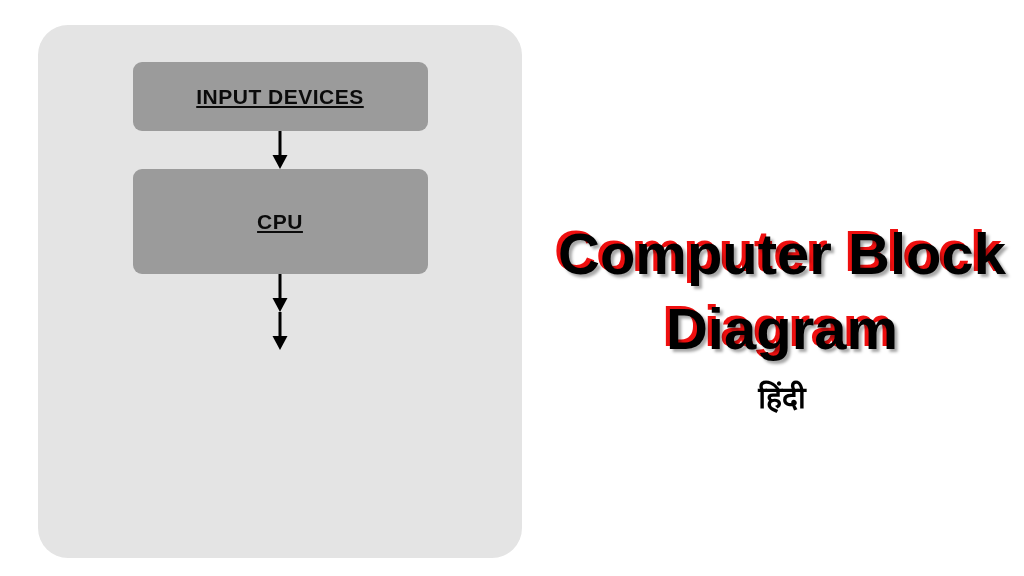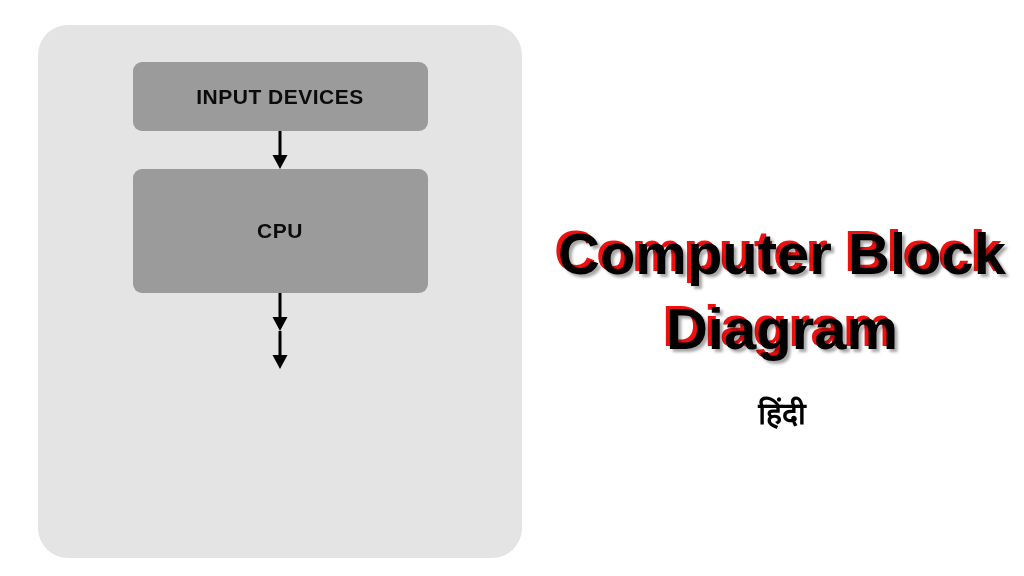--- a/index.html
+++ b/index.html
@@ -36,23 +36,24 @@
     background: #9b9b9b;
     border-radius: 9px;
     display: flex;
     align-items: center;
     justify-content: center;
     color: #0b0b0b;
     font-weight: bold;
     font-size: 21px;
     letter-spacing: 0.5px;
     text-align: center;
+    text-decoration: underline;
   }
   .block-input  { height: 69px; }
-  .block-cpu    { height: 124px; }
+  .block-cpu    { height: 105px; }
   .block-memory { height: 71px; }
   .block-output { height: 71px; }
   .arrow {
     height: 38px;
     display: flex;
     align-items: center;
     justify-content: center;
   }
   .arrow svg { display: block; }
 
@@ -79,21 +80,21 @@
     width: 100%;
     color: #ee0f0f;
     z-index: 0;
   }
   .title-line .layer-black {
     position: relative;
     z-index: 1;
     text-shadow: 3px 3px 3px rgba(0,0,0,0.35);
   }
   .subtitle {
-    margin-top: 26px;
+    margin-top: 10px;
     font-size: 30px;
     font-weight: bold;
     color: #000000;
   }
 </style>
 </head>
 <body>
 
 <div class="stage">
 

